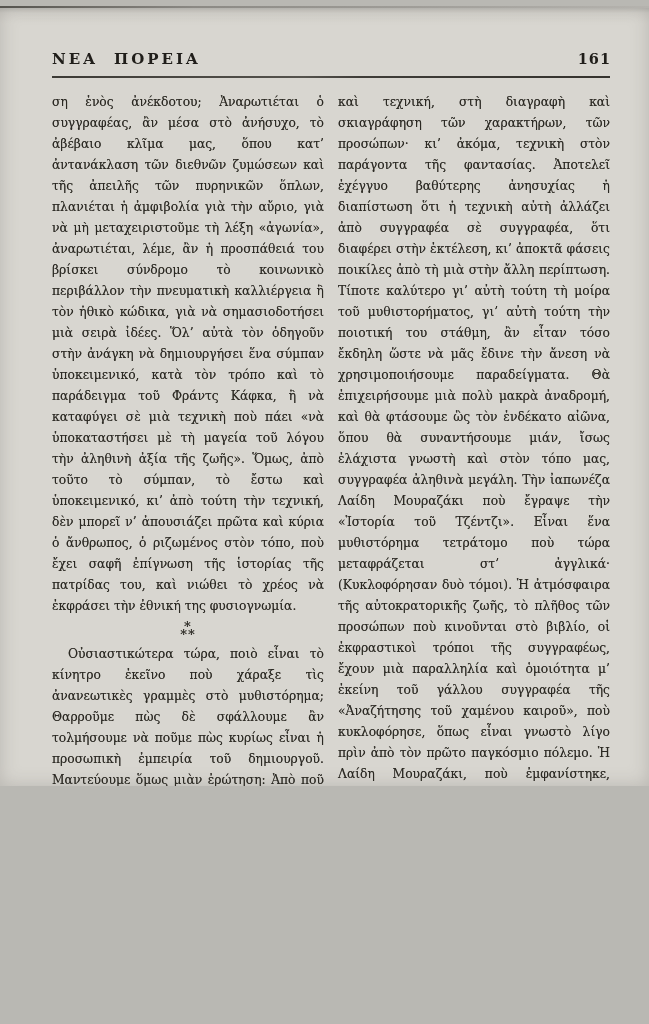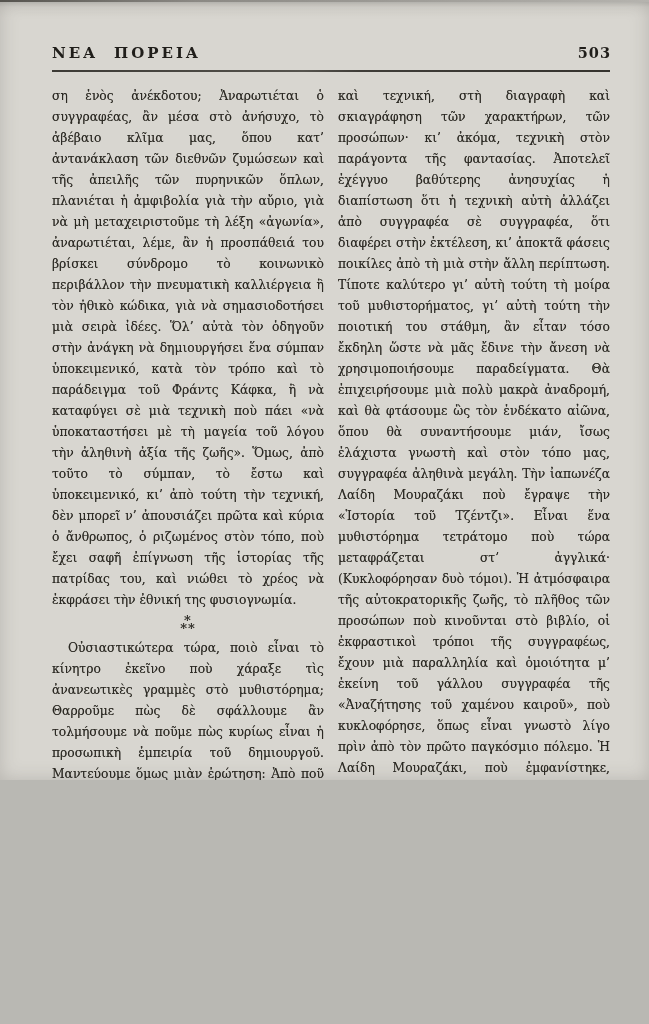--- a/index.html
+++ b/index.html
@@ -5,21 +5,21 @@
   html, body {
     margin: 0;
     padding: 0;
     background: #b9b8b3;
     font-family: "DejaVu Serif", serif;
   }
   .page {
     position: relative;
     width: 649px;
     height: 780px;
-    margin: 0 auto;
+    margin: 6px auto;
     background: #d8d6d0;
     background-image:
       linear-gradient(180deg, #b7b6b1 0px, #d3d1cb 7px, #d8d6d0 18px),
       radial-gradient(ellipse at 50% 45%, #dbd9d3 0%, #d5d3cd 70%, #cfcdc7 100%);
     overflow: hidden;
     box-shadow: inset 0 0 18px rgba(90,88,82,.25);
     color: #26241f;
   }
   .page::before {
     content: "";
@@ -94,21 +94,21 @@
   }
   .asterism span { display: block; letter-spacing: 1px; }
 </style>
 </head>
 <body>
 
 <div class="page">
 
   <div class="header">
     <span class="journal-title">ΝΕΑ ΠΟΡΕΙΑ</span>
-    <span class="page-number">503</span>
+    <span class="page-number">161</span>
   </div>
   <div class="header-rule"></div>
 
   <div class="columns">
 
     <div class="col">
       <p class="para">ση ἑνὸς ἀνέκδοτου; Ἀναρωτιέται ὁ συγγραφέας, ἂν μέσα στὸ ἀνήσυχο, τὸ ἀβέβαιο κλῖμα μας, ὅπου κατ’ ἀντανάκλαση τῶν διεθνῶν ζυμώσεων καὶ τῆς ἀπειλῆς τῶν πυρηνικῶν ὅπλων, πλανιέται ἡ ἀμφιβολία γιὰ τὴν αὔριο, γιὰ νὰ μὴ μεταχειριστοῦμε τὴ λέξη «ἀγωνία», ἀναρωτιέται, λέμε, ἂν ἡ προσπάθειά του βρίσκει σύνδρομο τὸ κοινωνικὸ περιβάλλον τὴν πνευματικὴ καλλιέργεια ἢ τὸν ἠθικὸ κώδικα, γιὰ νὰ σημασιοδοτήσει μιὰ σειρὰ ἰδέες. Ὅλ’ αὐτὰ τὸν ὁδηγοῦν στὴν ἀνάγκη νὰ δημιουργήσει ἕνα σύμπαν ὑποκειμενικό, κατὰ τὸν τρόπο καὶ τὸ παράδειγμα τοῦ Φράντς Κάφκα, ἢ νὰ καταφύγει σὲ μιὰ τεχνικὴ ποὺ πάει «νὰ ὑποκαταστήσει μὲ τὴ μαγεία τοῦ λόγου τὴν ἀληθινὴ ἀξία τῆς ζωῆς». Ὅμως, ἀπὸ τοῦτο τὸ σύμπαν, τὸ ἔστω καὶ ὑποκειμενικό, κι’ ἀπὸ τούτη τὴν τεχνική, δὲν μπορεῖ ν’ ἀπουσιάζει πρῶτα καὶ κύρια ὁ ἄνθρωπος, ὁ ριζωμένος στὸν τόπο, ποὺ ἔχει σαφῆ ἐπίγνωση τῆς ἱστορίας τῆς πατρίδας του, καὶ νιώθει τὸ χρέος νὰ ἐκφράσει τὴν ἐθνική της φυσιογνωμία.</p>
       <div class="asterism">
         <span>*</span>
         <span>**</span>

